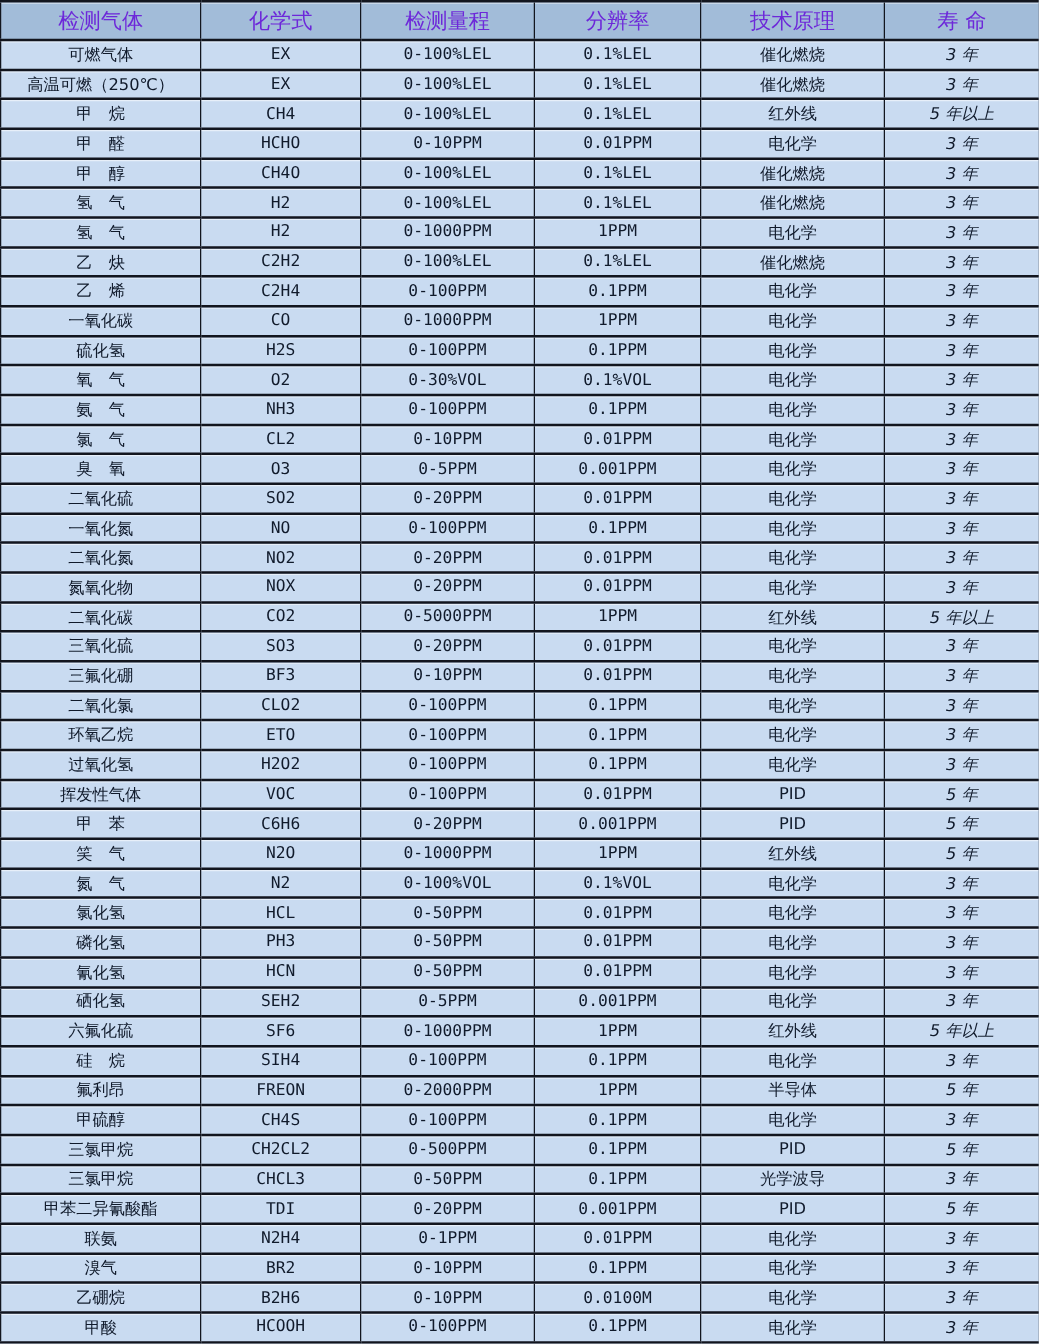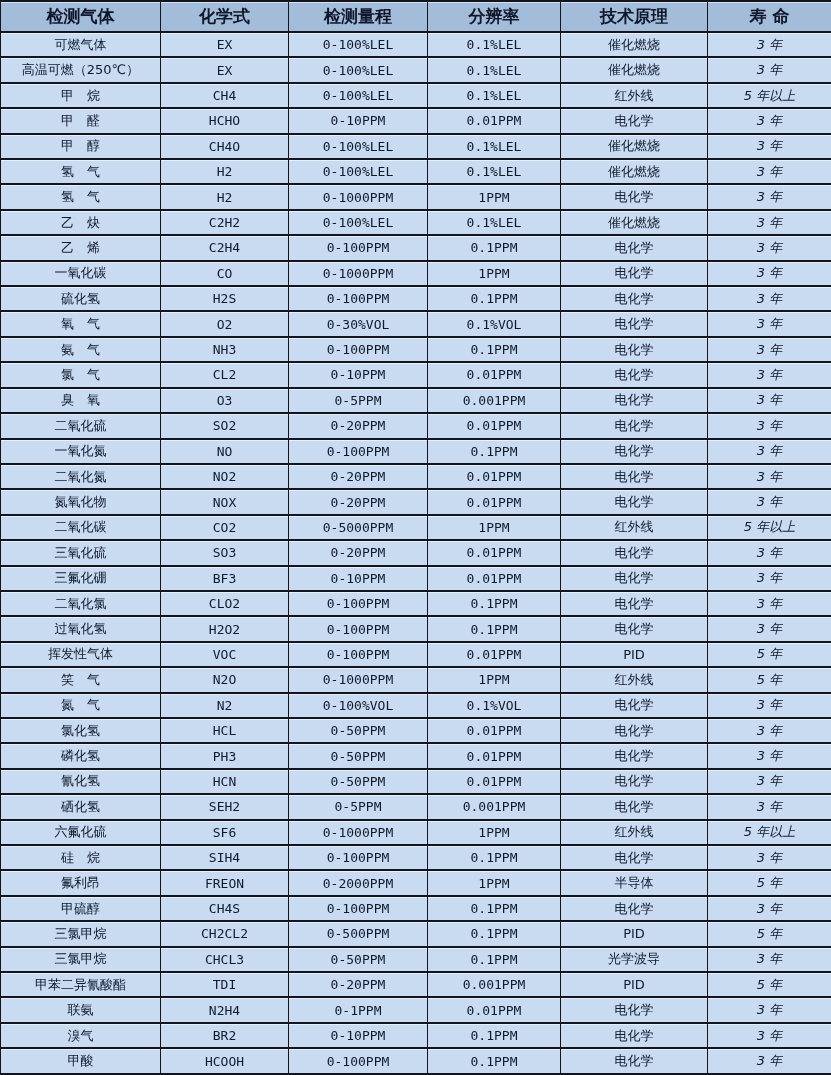--- a/index.html
+++ b/index.html
@@ -18,21 +18,21 @@
   }
   table.spec th, table.spec td{
     border:1px solid var(--border);
     border-top-width:2px;border-bottom-width:2px;
     text-align:center;vertical-align:middle;
     padding:0 2px;overflow:hidden;white-space:nowrap;
     box-shadow:inset 0 1px 0 rgba(255,255,255,0.55);
   }
   table.spec th{
     background:var(--header-bg);
-    color:#0f172a;font-weight:bold;font-size:17px;
+    color:#6d28d9;font-weight:normal;font-size:17px;
     height:29px;
   }
   table.spec td{
     background:var(--row-bg);
     font-size:13px;height:21px;
   }
   td.c-gas{font-size:14px;}
   td.c-formula, td.c-range, td.c-resolution{
     font-family:"DejaVu Sans Mono", monospace;font-size:12px;
   }
@@ -243,32 +243,48 @@
         </tr>
         <tr>
           <td class="c-gas">二氧化氯</td>
           <td class="c-formula">CLO2</td>
           <td class="c-range">0-100PPM</td>
           <td class="c-resolution">0.1PPM</td>
           <td class="c-principle">电化学</td>
           <td class="c-lifespan">3 年</td>
         </tr>
         <tr>
+          <td class="c-gas">环氧乙烷</td>
+          <td class="c-formula">ETO</td>
+          <td class="c-range">0-100PPM</td>
+          <td class="c-resolution">0.1PPM</td>
+          <td class="c-principle">电化学</td>
+          <td class="c-lifespan">3 年</td>
+        </tr>
+        <tr>
           <td class="c-gas">过氧化氢</td>
           <td class="c-formula">H2O2</td>
           <td class="c-range">0-100PPM</td>
           <td class="c-resolution">0.1PPM</td>
           <td class="c-principle">电化学</td>
           <td class="c-lifespan">3 年</td>
         </tr>
         <tr>
           <td class="c-gas">挥发性气体</td>
           <td class="c-formula">VOC</td>
           <td class="c-range">0-100PPM</td>
           <td class="c-resolution">0.01PPM</td>
+          <td class="c-principle">PID</td>
+          <td class="c-lifespan">5 年</td>
+        </tr>
+        <tr>
+          <td class="c-gas">甲　苯</td>
+          <td class="c-formula">C6H6</td>
+          <td class="c-range">0-20PPM</td>
+          <td class="c-resolution">0.001PPM</td>
           <td class="c-principle">PID</td>
           <td class="c-lifespan">5 年</td>
         </tr>
         <tr>
           <td class="c-gas">笑　气</td>
           <td class="c-formula">N2O</td>
           <td class="c-range">0-1000PPM</td>
           <td class="c-resolution">1PPM</td>
           <td class="c-principle">红外线</td>
           <td class="c-lifespan">5 年</td>
@@ -375,20 +391,28 @@
           <td class="c-range">0-1PPM</td>
           <td class="c-resolution">0.01PPM</td>
           <td class="c-principle">电化学</td>
           <td class="c-lifespan">3 年</td>
         </tr>
         <tr>
           <td class="c-gas">溴气</td>
           <td class="c-formula">BR2</td>
           <td class="c-range">0-10PPM</td>
           <td class="c-resolution">0.1PPM</td>
+          <td class="c-principle">电化学</td>
+          <td class="c-lifespan">3 年</td>
+        </tr>
+        <tr>
+          <td class="c-gas">乙硼烷</td>
+          <td class="c-formula">B2H6</td>
+          <td class="c-range">0-10PPM</td>
+          <td class="c-resolution">0.0100M</td>
           <td class="c-principle">电化学</td>
           <td class="c-lifespan">3 年</td>
         </tr>
         <tr>
           <td class="c-gas">甲酸</td>
           <td class="c-formula">HCOOH</td>
           <td class="c-range">0-100PPM</td>
           <td class="c-resolution">0.1PPM</td>
           <td class="c-principle">电化学</td>
           <td class="c-lifespan">3 年</td>

